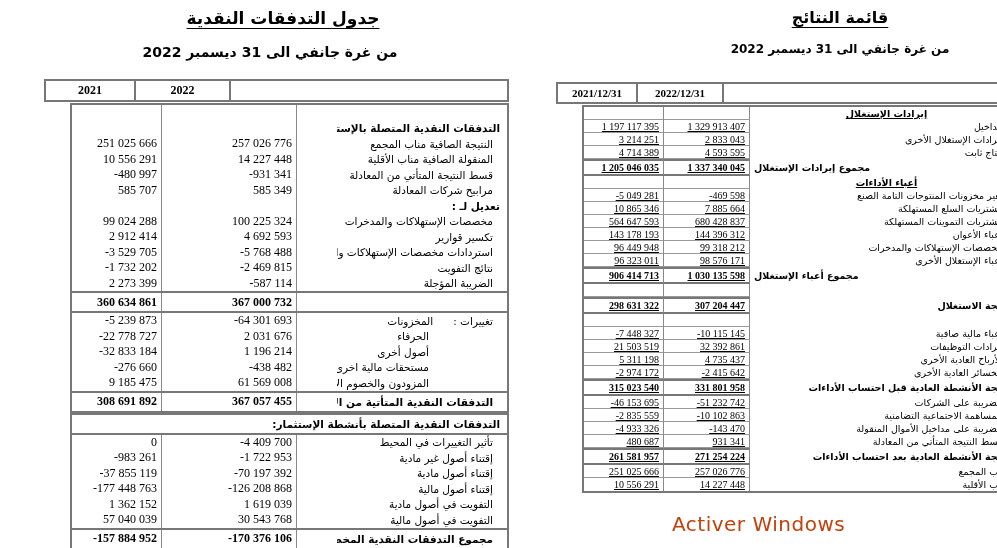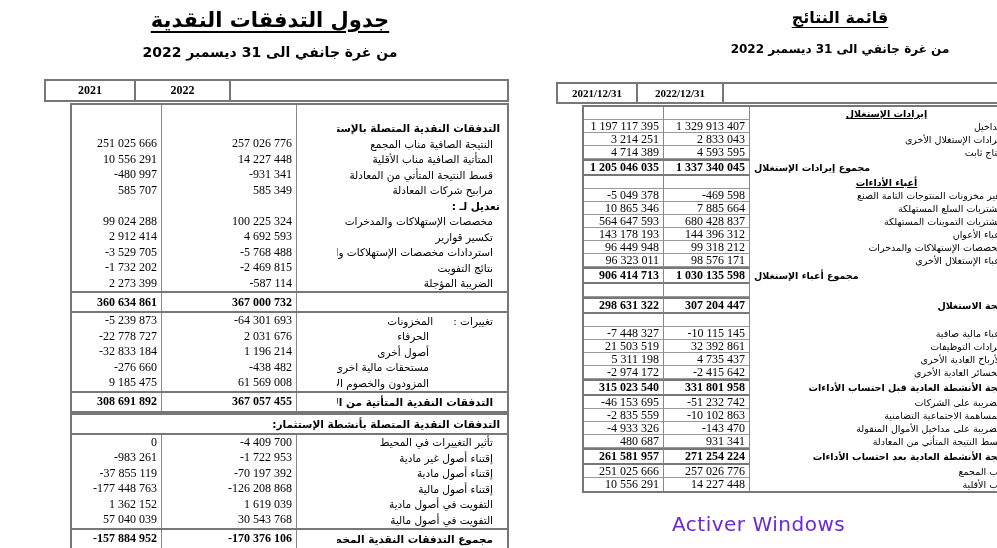--- a/index.html
+++ b/index.html
@@ -8,21 +8,21 @@
     background:#ffffff;
     font-family:"DejaVu Sans",sans-serif;
     color:#000;
   }
   .title{
     position:absolute;text-align:center;font-weight:bold;
     text-decoration:underline;text-underline-offset:4px;
     font-family:"DejaVu Sans",sans-serif;
   }
   .subtitle{position:absolute;text-align:center;font-weight:bold;}
-  #left-title{left:100px;top:8px;width:340px;font-size:21px;}
+  #left-title{left:113px;top:8px;width:340px;font-size:17px;}
   #left-subtitle{left:100px;top:44px;width:340px;font-size:14px;}
   #right-title{left:650px;top:8px;width:380px;font-size:16px;}
   #right-subtitle{left:650px;top:42px;width:380px;font-size:12px;}
 
   
   .tbl{position:absolute;direction:ltr;}
   .thead{display:grid;border:2px solid #777;background:#fff;}
   .thead .hc{
     display:flex;align-items:center;justify-content:center;
     font-family:"Liberation Serif",serif;font-weight:bold;font-size:12px;
@@ -54,38 +54,38 @@
     padding-right:7px;
   }
   #ltable .tbody > .row:last-child{border-bottom:none;}
   #ltable .tbody > .row:first-child{border-top:none;}
 
   
   #rtable{left:556px;top:82px;width:469px;}
   #rtable .thead{grid-template-columns:80px 86px 1fr;height:18px;}
   #rtable .thead .hc{font-size:11px;}
   #rtable .row{grid-template-columns:80px 86px 1fr;height:13px;}
-  #rtable .num{font-size:12px;}
+  #rtable .num{font-size:10px;text-decoration:underline;}
   #rtable .lab{font-size:9.5px;}
   #rtable .v1,#rtable .v2{border-right:1px solid #888;border-bottom:1px solid #999;}
   #rtable .row.t-seccenter .lab{
     font-weight:bold;text-decoration:underline;justify-content:center;padding:0;
   }
   #rtable .row.t-totleft,#rtable .row.t-totright{height:17px;font-weight:bold;}
   #rtable .row.t-totleft .v1,#rtable .row.t-totleft .v2,
   #rtable .row.t-totright .v1,#rtable .row.t-totright .v2{
     border-top:2px solid #777;border-bottom:2px solid #777;
   }
   #rtable .row.t-totleft .lab{justify-content:flex-end;padding-right:0;padding-left:4px;}
   #rtable .tbody > .row:last-child .v1,
   #rtable .tbody > .row:last-child .v2{border-bottom:none;}
 
   #watermark{
     position:absolute;left:672px;top:512px;
-    font-size:20px;color:#6d28d9;letter-spacing:0.5px;
+    font-size:20px;color:#c2410c;letter-spacing:0.5px;
     font-family:"DejaVu Sans",sans-serif;
   }
 </style>
 </head>
 <body>
 
 <div id="left-title" class="title">جدول التدفقات النقدية</div>
 <div id="left-subtitle" class="subtitle">من غرة جانفي الى 31 ديسمبر 2022</div>
 
 <div id="right-title" class="title">قائمة النتائج</div>
@@ -109,21 +109,21 @@
         <div class="cell lab">التدفقات النقدية المتصلة بالإستغلال</div>
       </div>
       <div class="row t-item">
         <div class="cell num v1">251 025 666</div>
         <div class="cell num v2">257 026 776</div>
         <div class="cell lab">النتيجة الصافية مناب المجمع</div>
       </div>
       <div class="row t-item">
         <div class="cell num v1">10 556 291</div>
         <div class="cell num v2">14 227 448</div>
-        <div class="cell lab">المتأتية الصافية مناب الأقلية</div>
+        <div class="cell lab">المنقولة الصافية مناب الأقلية</div>
       </div>
       <div class="row t-item">
         <div class="cell num v1">-480 997</div>
         <div class="cell num v2">-931 341</div>
         <div class="cell lab">قسط النتيجة المتأتي من المعادلة</div>
       </div>
       <div class="row t-item">
         <div class="cell num v1">585 707</div>
         <div class="cell num v2">585 349</div>
         <div class="cell lab">مرابيح شركات المعادلة</div>
@@ -263,21 +263,21 @@
         <div class="cell num v1">1 205 046 035</div>
         <div class="cell num v2">1 337 340 045</div>
         <div class="cell lab">مجموع إيرادات الإستغلال</div>
       </div>
       <div class="row t-seccenter">
         <div class="cell num v1"></div>
         <div class="cell num v2"></div>
         <div class="cell lab">أعباء الأداءات</div>
       </div>
       <div class="row t-item">
-        <div class="cell num v1">-5 049 378</div>
+        <div class="cell num v1">-5 049 281</div>
         <div class="cell num v2">-469 598</div>
         <div class="cell lab">- تغير مخزونات المنتوجات التامة الصنع</div>
       </div>
       <div class="row t-item">
         <div class="cell num v1">10 865 346</div>
         <div class="cell num v2">7 885 664</div>
         <div class="cell lab">- مشتريات السلع المستهلكة</div>
       </div>
       <div class="row t-item">
         <div class="cell num v1">564 647 593</div>

